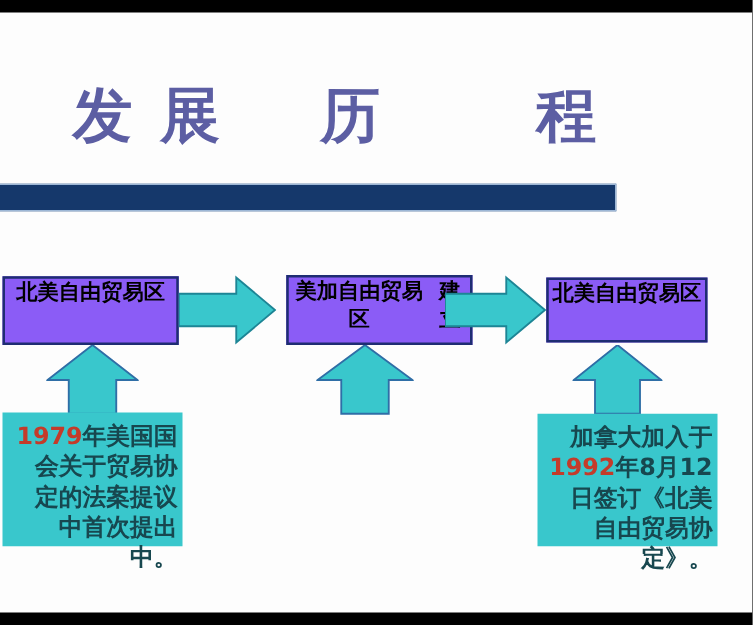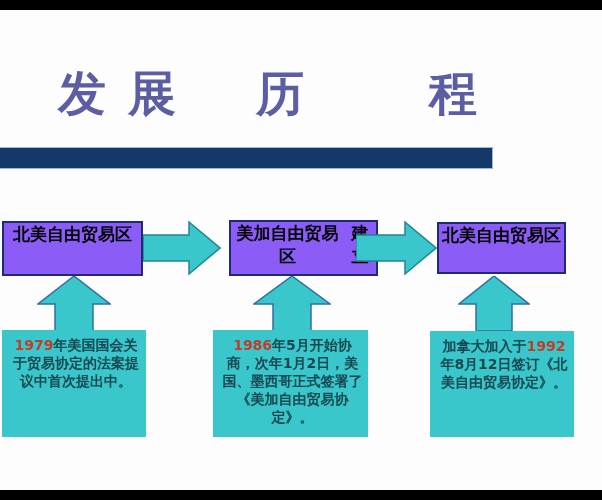--- a/index.html
+++ b/index.html
@@ -70,25 +70,25 @@
   .stage.s1 { left: 229px; top: 220px; width: 149px; height: 56px; }
   .stage.s2 { left: 437px; top: 222px; width: 129px; height: 52px; }
 
   
   .note {
     position: absolute;
     background: #39c7cc;
     box-sizing: border-box;
     padding: 7px 4px 0 8px;
     font-weight: bold;
-    font-size: 14px;
+    font-size: 19px;
     line-height: 1.28;
     color: #17474f;
     font-family: "DejaVu Sans", "Liberation Sans", sans-serif;
-    text-align: center;
+    text-align: right;
   }
   .note.n0 { left: 2px;   top: 330px; width: 144px; height: 107px; }
   .note.n1 { left: 213px; top: 330px; width: 155px; height: 107px; }
   .note.n2 { left: 430px; top: 331px; width: 144px; height: 106px; }
   .note .year { color: #c43b2a; }
 
   .arrow { position: absolute; }
   .arrow svg { display: block; }
 </style>
 </head>
@@ -141,22 +141,19 @@
   </div>
   <div class="arrow" style="left:458px; top:276px;">
     <svg width="72" height="56" viewBox="0 0 72 56">
       <polygon points="36,0 71,28 54,28 54,55 18,55 18,28 1,28" fill="#39c7cc" stroke="#2f6ea6" stroke-width="1.5"></polygon>
     </svg>
   </div>
 
   <div class="note n0">
     <span></span><span class="year">1979</span><span>年美国国会关于贸易协定的法案提议中首次提出中。</span>
   </div>
-  <div class="note n1">
-    <span></span><span class="year">1986</span><span>年5月开始协商，次年1月2日，美国、墨西哥正式签署了《美加自由贸易协定》。</span>
-  </div>
   <div class="note n2">
     <span>加拿大加入于</span><span class="year">1992</span><span>年8月12日签订《北美自由贸易协定》。</span>
   </div>
 
   <div class="letterbox bottom"></div>
 
 </div>
 
 </body></html>

